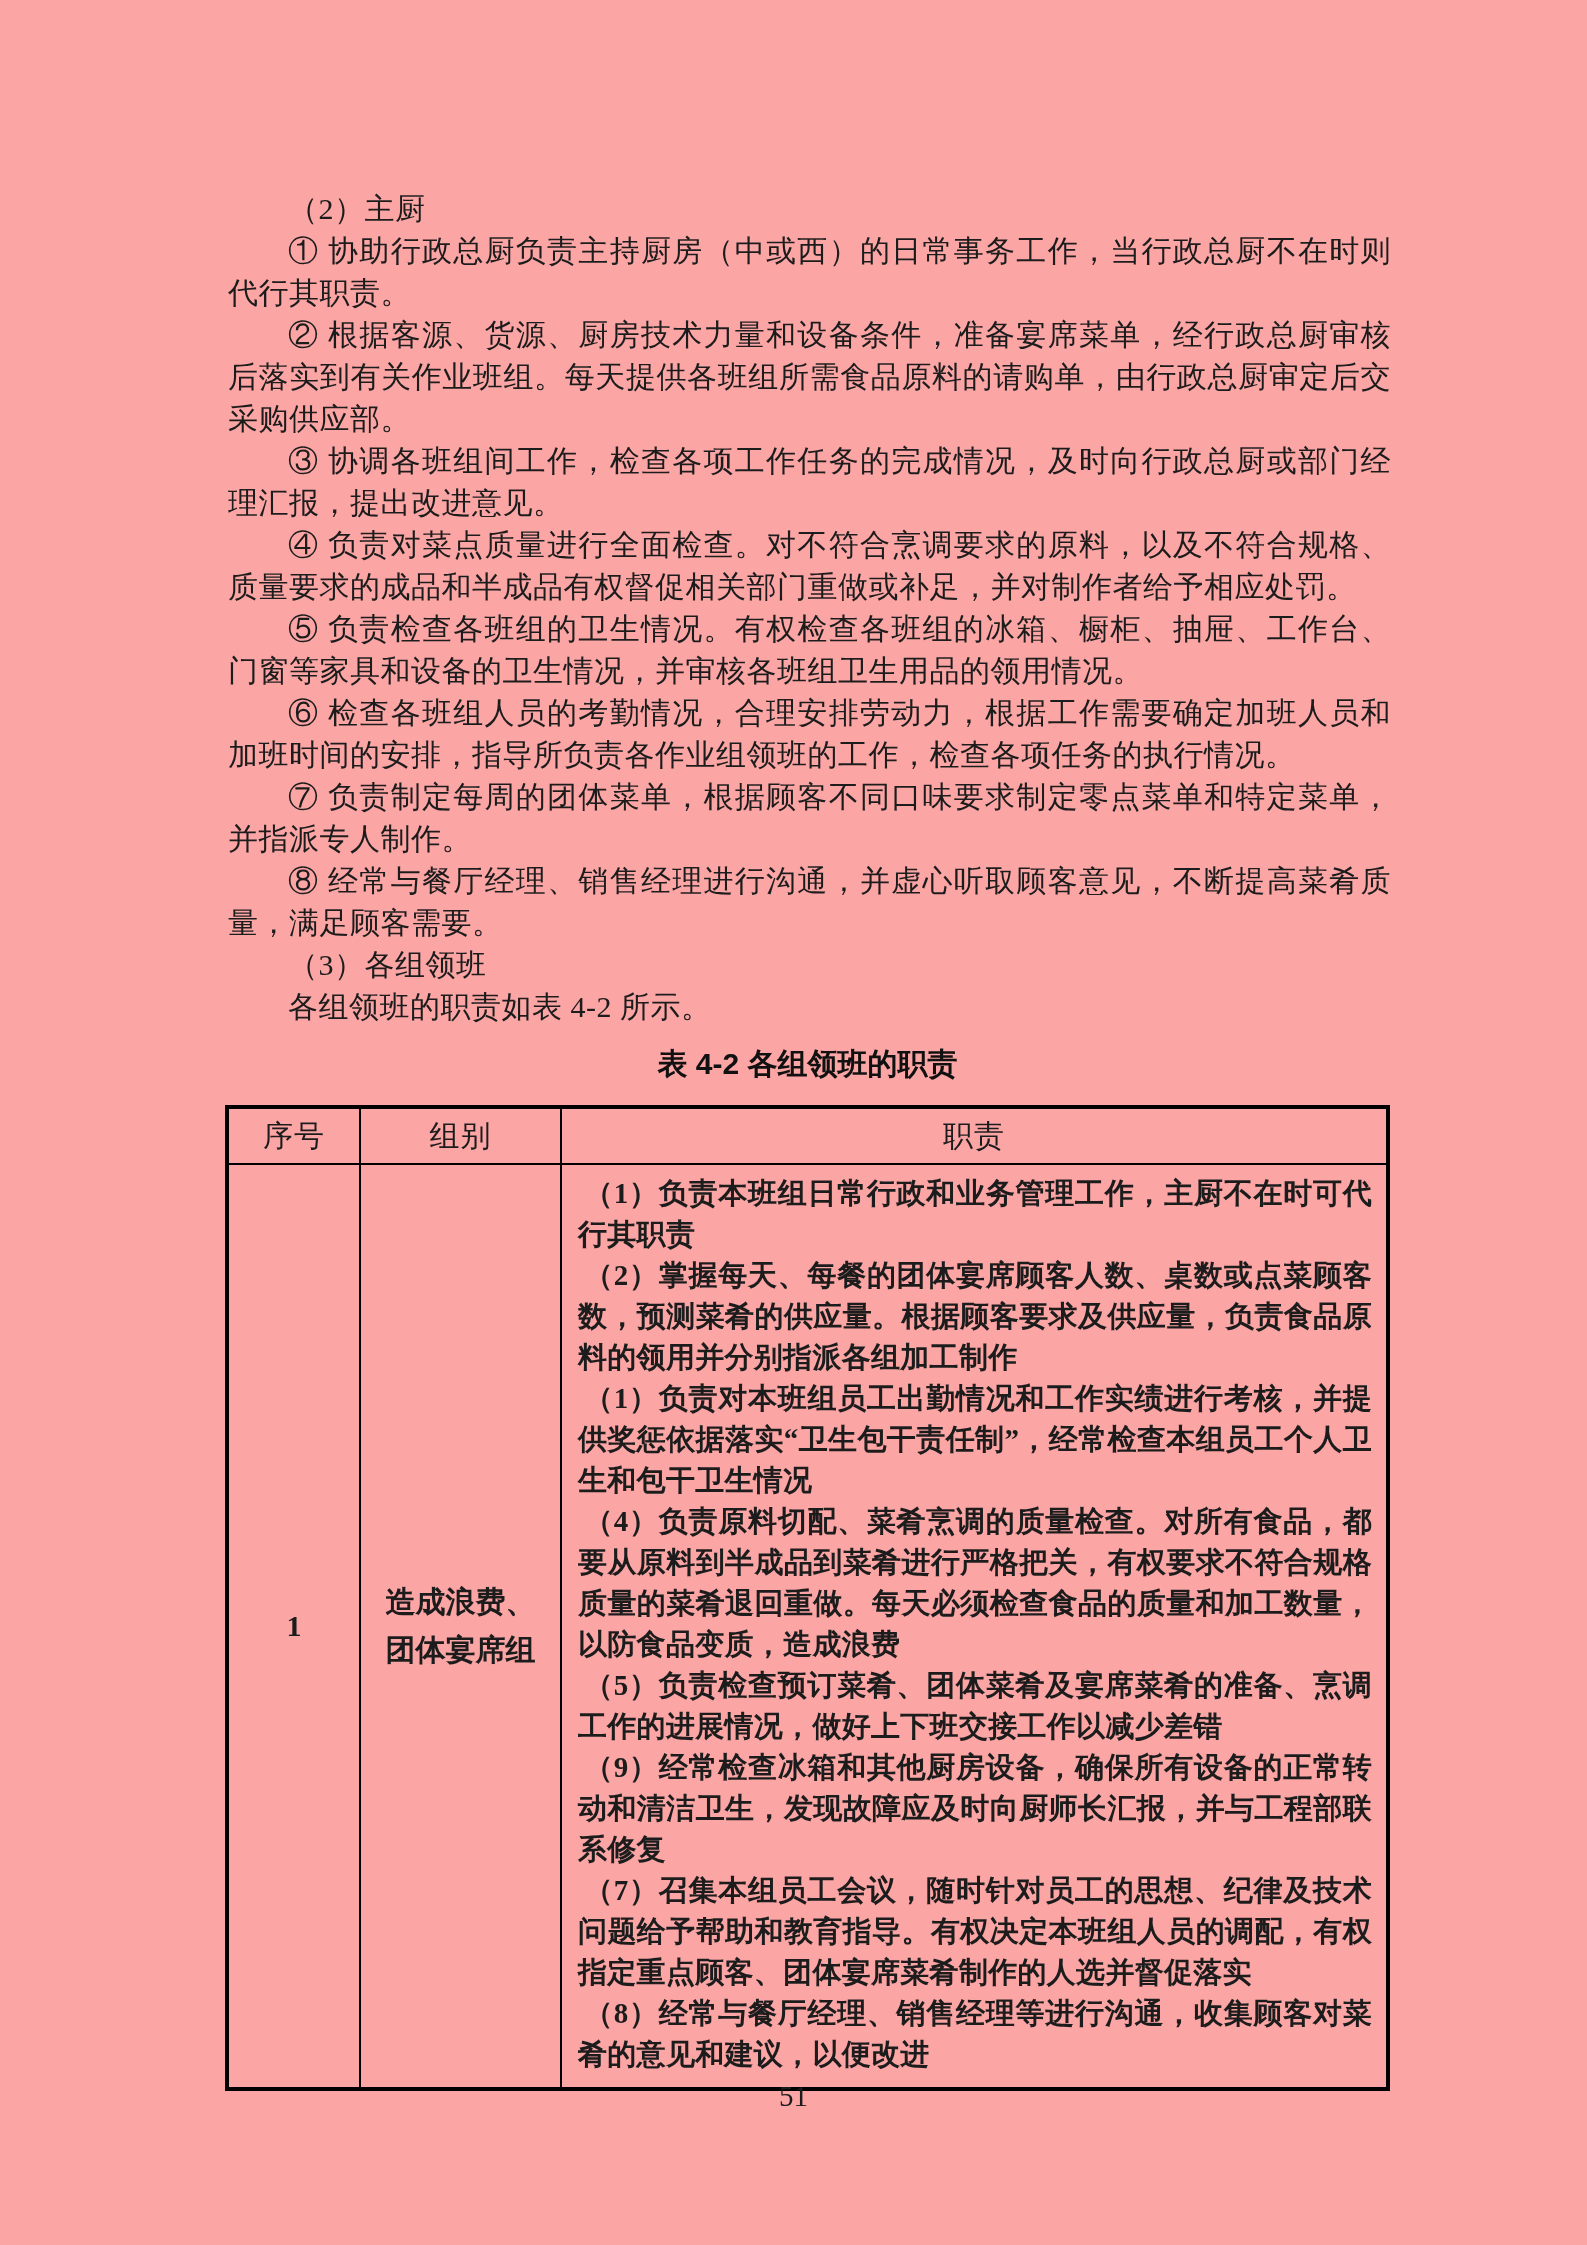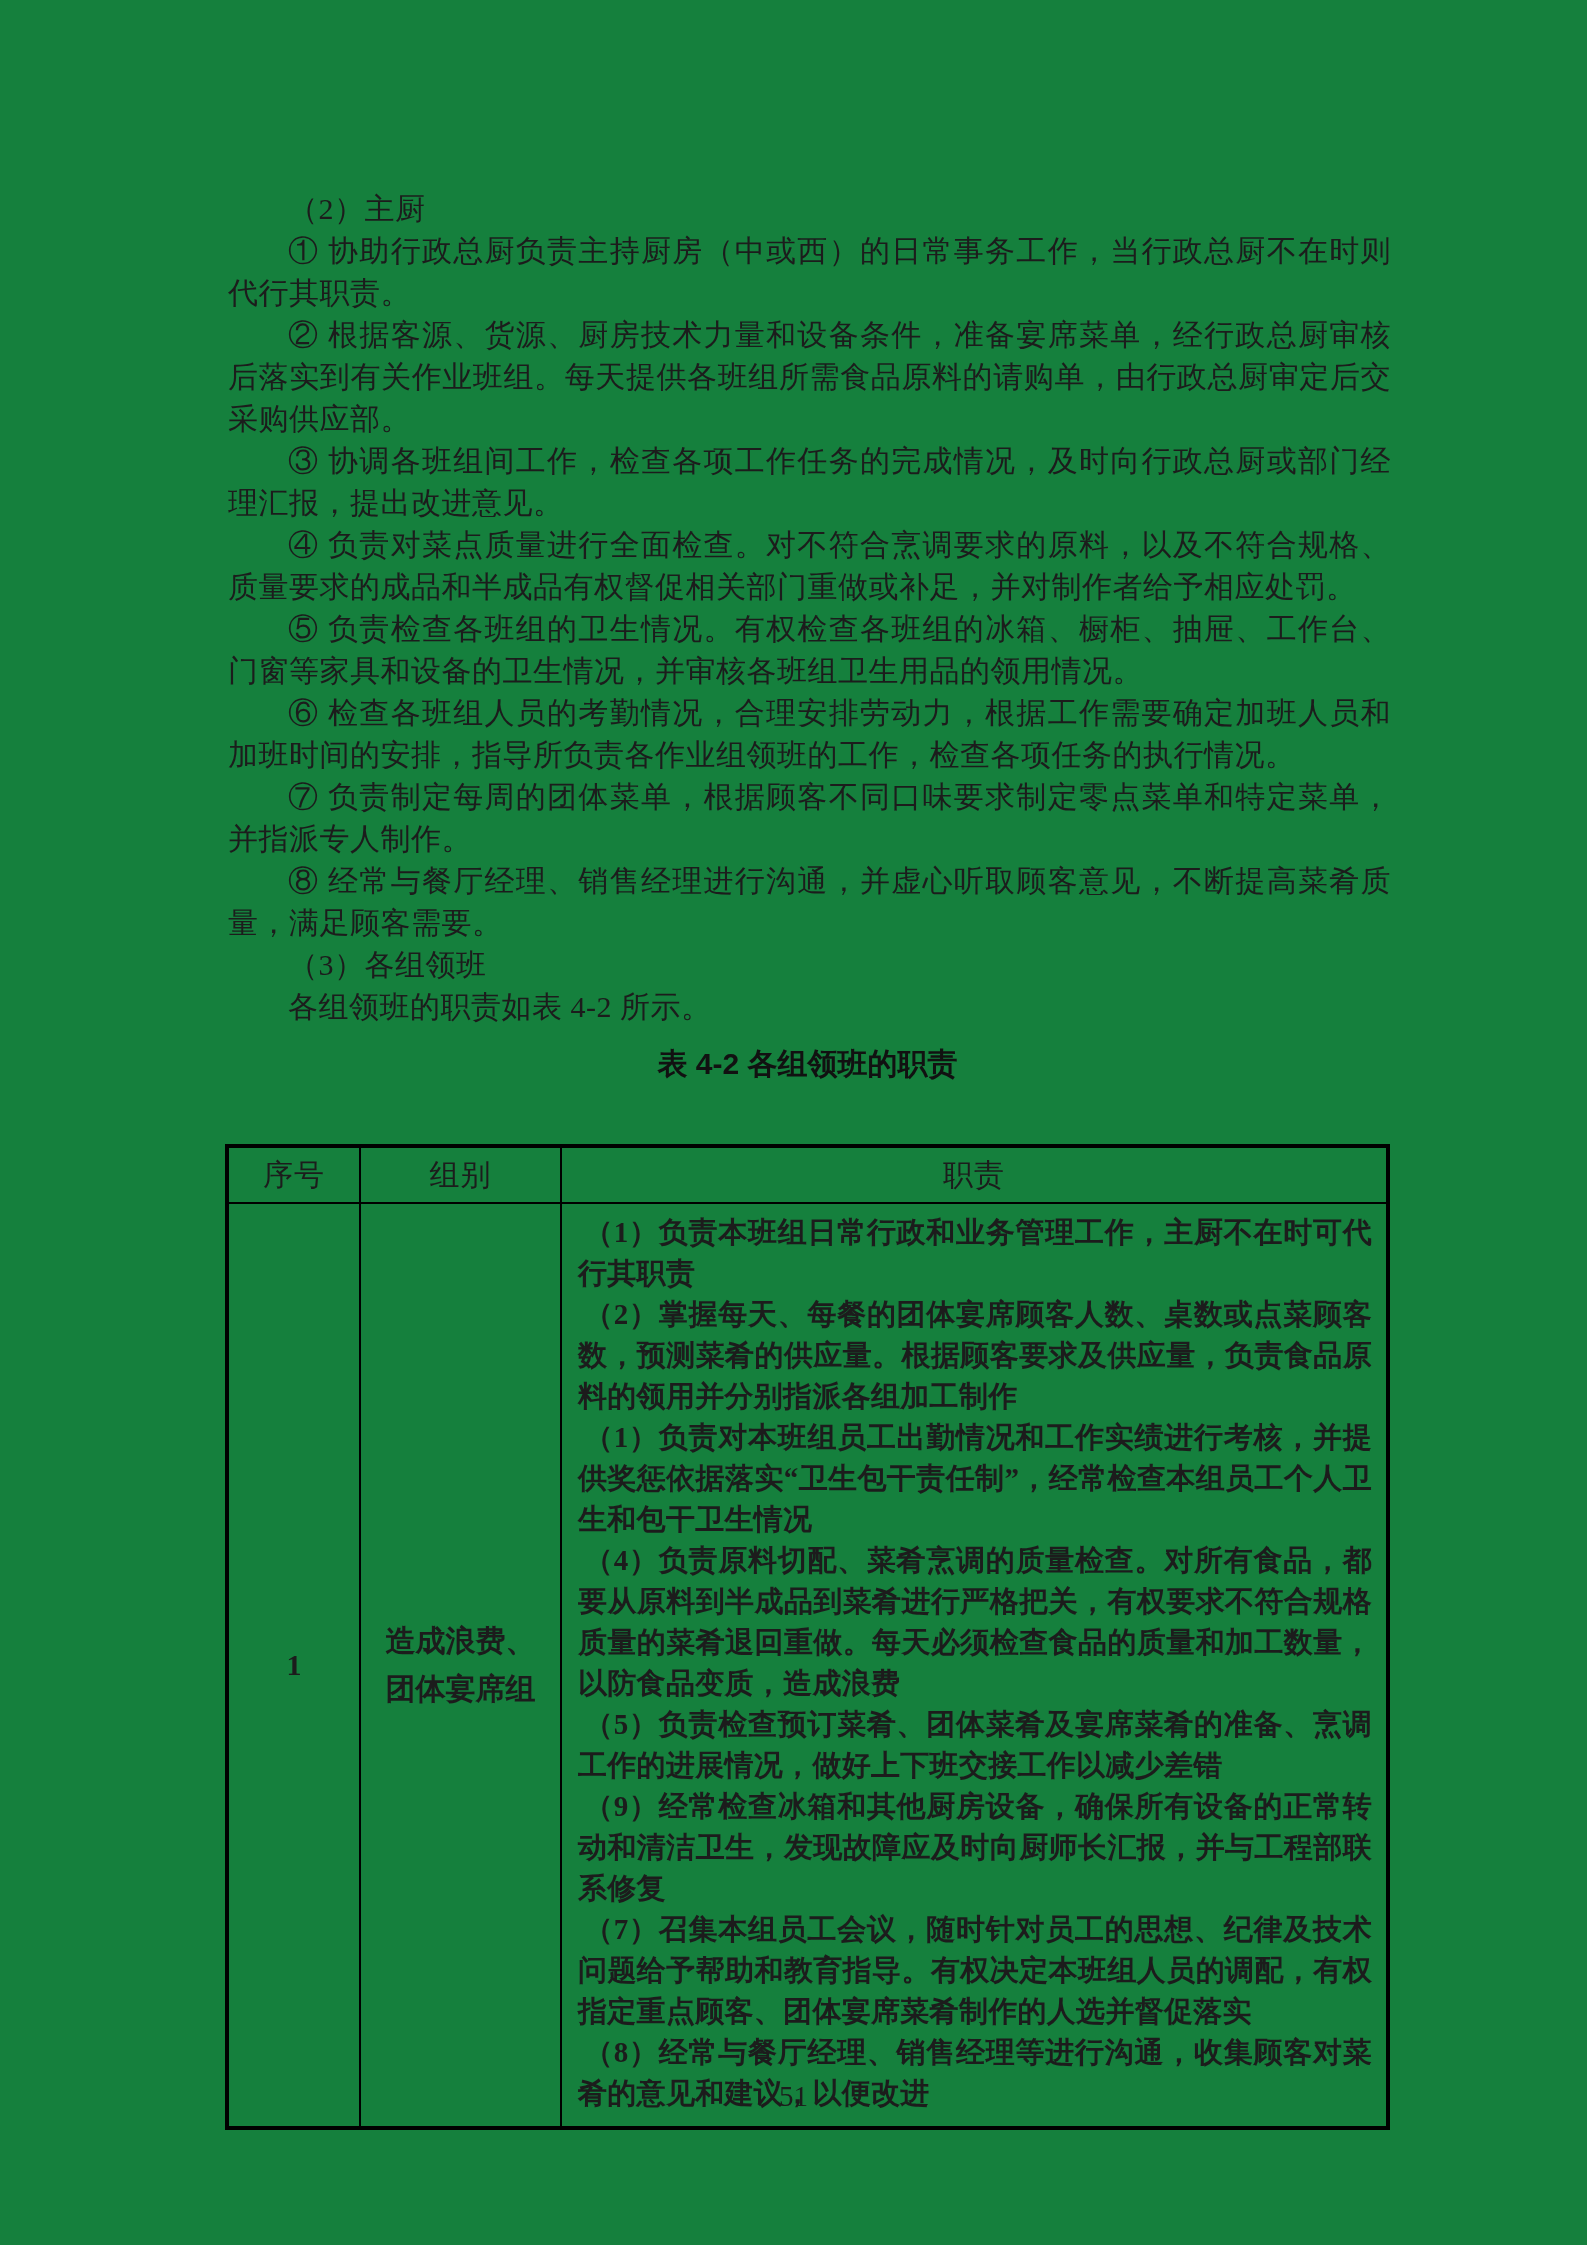--- a/index.html
+++ b/index.html
@@ -1,20 +1,20 @@
 <!DOCTYPE html>
 <html><head>
 <meta charset="utf-8">
 <style>
   html, body { margin: 0; padding: 0; background: #ffffff; }
   .page {
     position: relative;
     width: 1587px;
     height: 2245px;
-    background: #15803d;
+    background: #fca5a5;
     font-family: "Liberation Serif", "DejaVu Serif", serif;
     color: #1c1c1c;
     overflow: hidden;
   }
   .content {
     position: absolute;
     left: 228px;
     top: 188px;
     width: 1163px;
   }
@@ -39,21 +39,20 @@
     color: #111;
   }
   table.duty-table {
     position: absolute;
     left: 225px;
     top: 1105px;
     width: 1165px;
     border-collapse: collapse;
     border: 4px solid #000;
     table-layout: fixed;
-    margin-top: 39px;
   }
   .duty-table th, .duty-table td {
     border: 2px solid #000;
     font-weight: bold;
   }
   .duty-table th {
     font-weight: normal;
     font-size: 30px;
     height: 52px;
     text-align: center;

